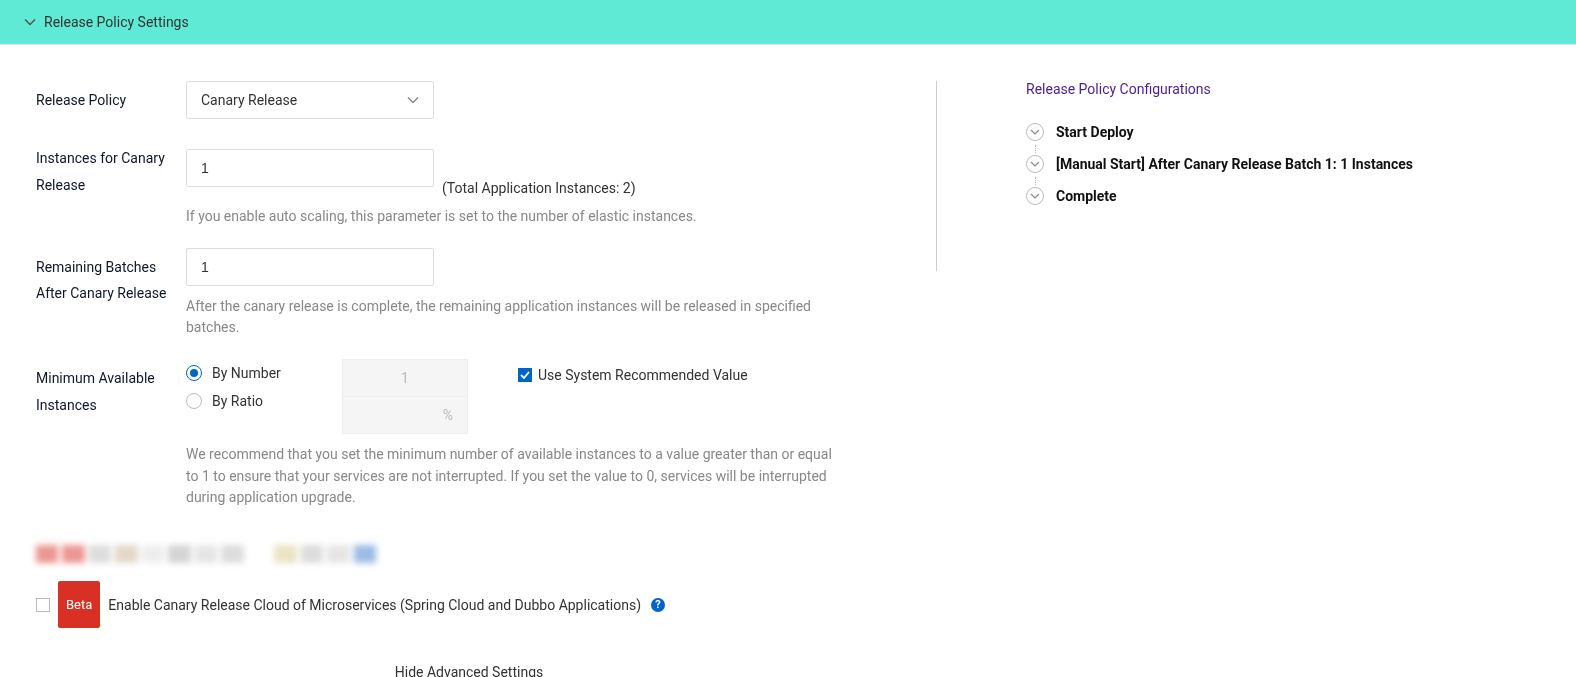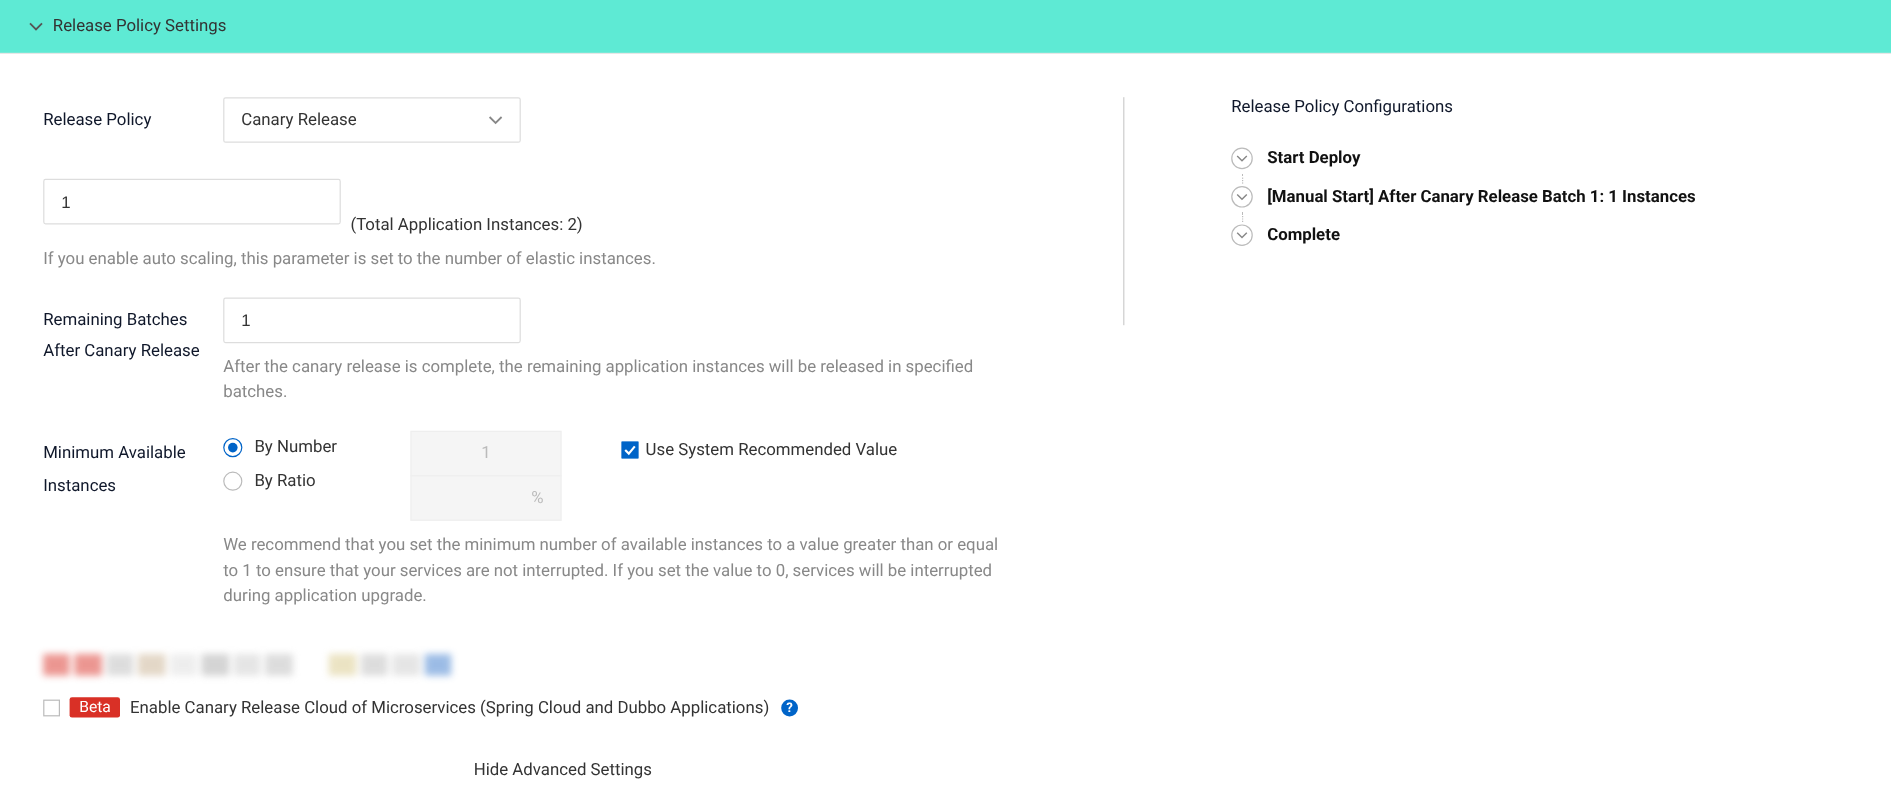--- a/index.html
+++ b/index.html
@@ -106,31 +106,31 @@
     gap:4px;
     filter: blur(3px);
     opacity:0.5;
   }
   .pixel { flex:1; }
   .beta-row { display:flex; align-items:center; gap:8px; margin-top:4px;}
   .beta-badge {
     background:#d93026;
     color:#fff;
     font-size:13px;
-    padding:1px 8px;
+    padding:16px 8px;
     border-radius:2px;
   }
   .tip-icon {
     width:14px;height:14px;border-radius:50%;background:#0064c8;color:#fff;
     display:inline-flex;align-items:center;justify-content:center;
     font-size:11px;font-weight:bold;margin-left:2px;cursor:pointer;
   }
   .hide-adv { display:flex; align-items:center; justify-content:center; gap:6px; margin-top:36px; cursor:pointer; color:#333;}
   .hide-adv .chev svg { transform: rotate(180deg);}
-  .config-title { font-size:14px; color:#0f172a; margin-bottom:26px; font-weight:400;}
+  .config-title { font-size:14px; color:#4c1d95; margin-bottom:26px; font-weight:400;}
   .step { display:flex; align-items:center; gap:12px; position:relative; padding-bottom:14px;}
   .step:not(:last-child)::after{
     content:"";
     position:absolute;
     left:9px;
     top:22px;
     bottom:2px;
     width:1px;
     border-left:1px dotted #bbb;
   }
@@ -165,20 +165,21 @@
           <span class="chevron-down">
             <svg viewBox="0 0 12 12">
                 <path d="M1 3.5 L6 8.5 L11 3.5" fill="none" stroke="#888" stroke-width="1.5"></path>
               </svg>
           </span>
         </div>
       </div>
     </div>
 
     <div class="form-row">
+      <div class="form-label">Instances for Canary Release</div>
       <div class="form-control">
         <div style="display:flex;align-items:center;">
           <input class="input-box" value="1" style="">
           <span class="inline-note">(Total Application Instances: 2)</span>
         </div>
         <div class="help-text">If you enable auto scaling, this parameter is set to the number of elastic instances.</div>
       </div>
     </div>
 
     <div class="form-row">

